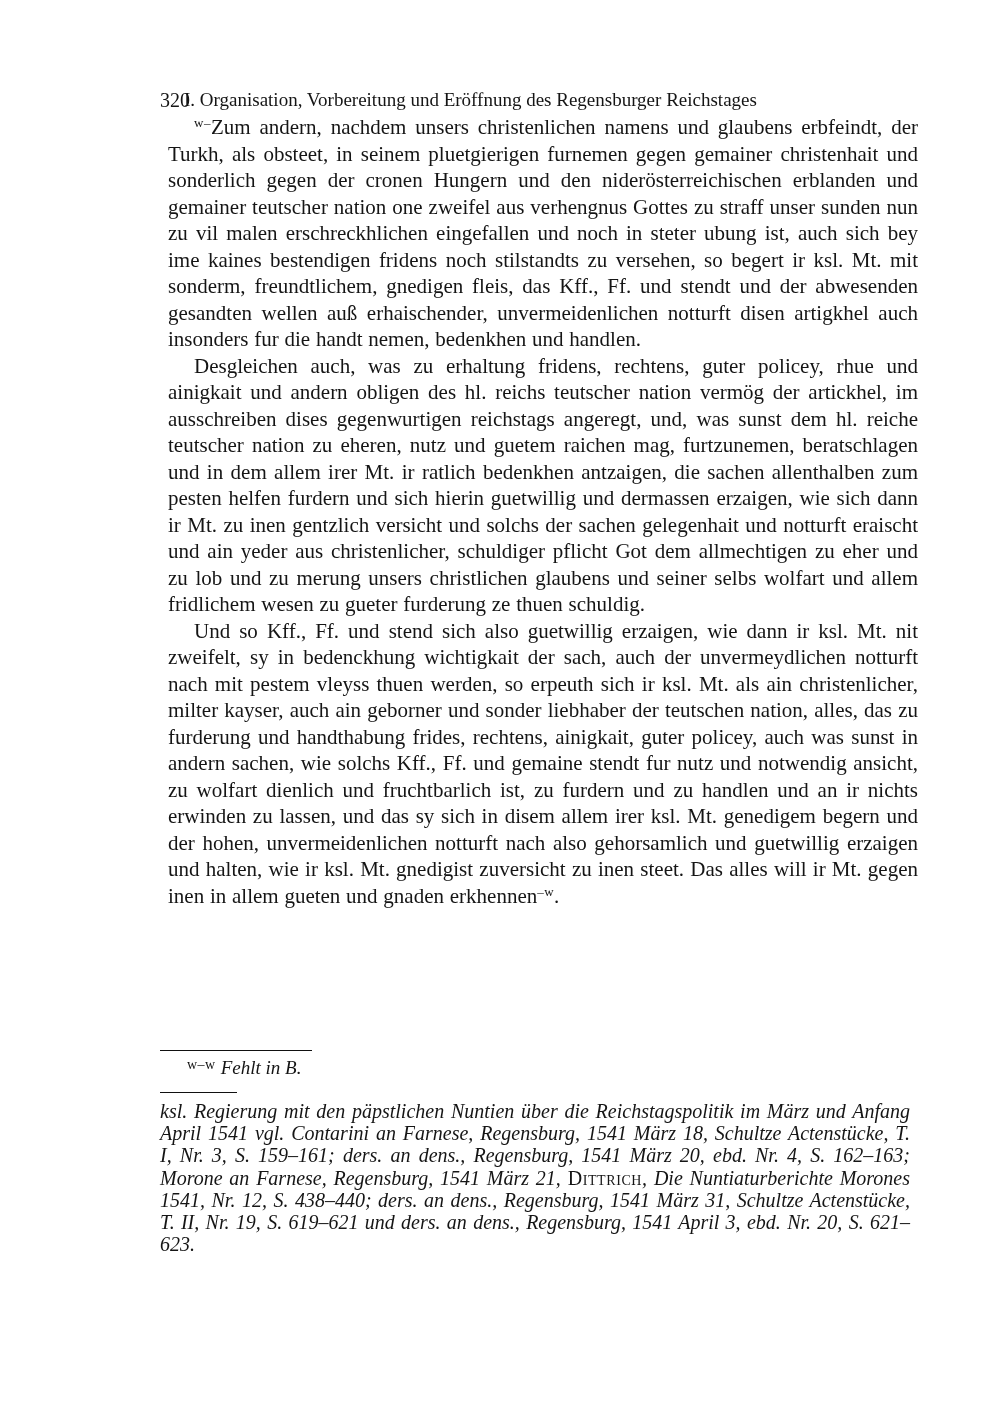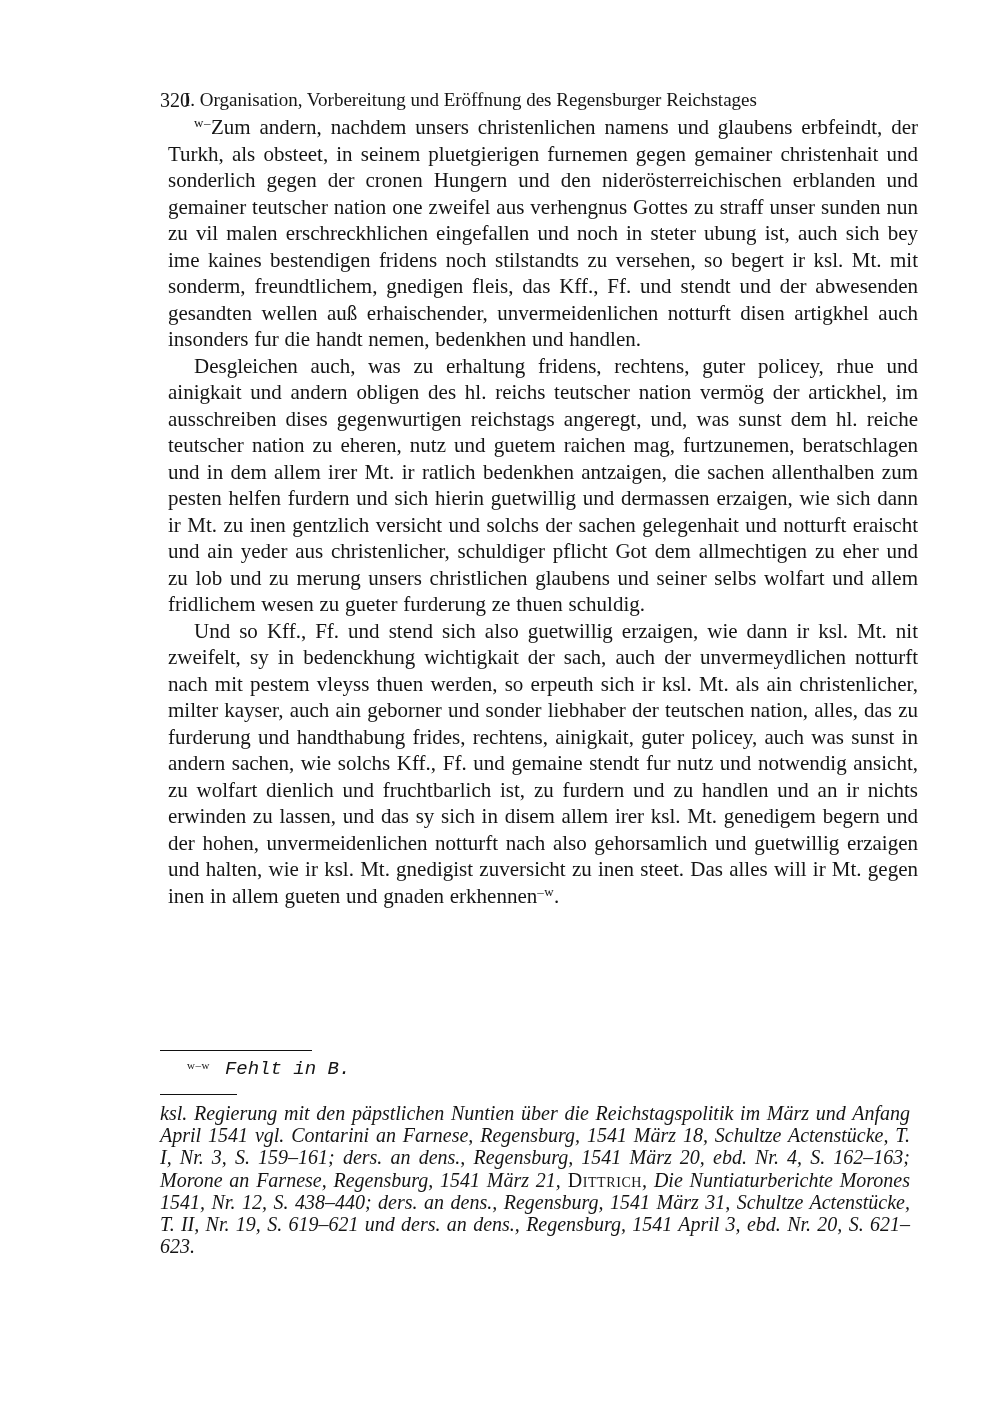--- a/index.html
+++ b/index.html
@@ -74,25 +74,24 @@
   .fn-sep1 { width: 152px; }
   .fn-sep2 { width: 77px; margin-top: 13px; }
   p.fn-variant {
     margin: 5px 0 13px 0;
     font-size: 19px;
     line-height: 23px;
     text-indent: 27px;
   }
   .fn-variant-text {
     font-style: italic;
-    margin-left: 15px;
-    font-family: Liberation Mono, monospace;
+    margin-left: 5px;
   }
   sup.fn-marker {
-    font-size: 11px;
+    font-size: 14px;
     line-height: 0;
     vertical-align: 5px;
     font-style: normal;
     letter-spacing: 0.5px;
   }
   p.fn-cont {
     margin: 7px 0 0 0;
     font-size: 20px;
     line-height: 22.2px;
     font-style: italic;

